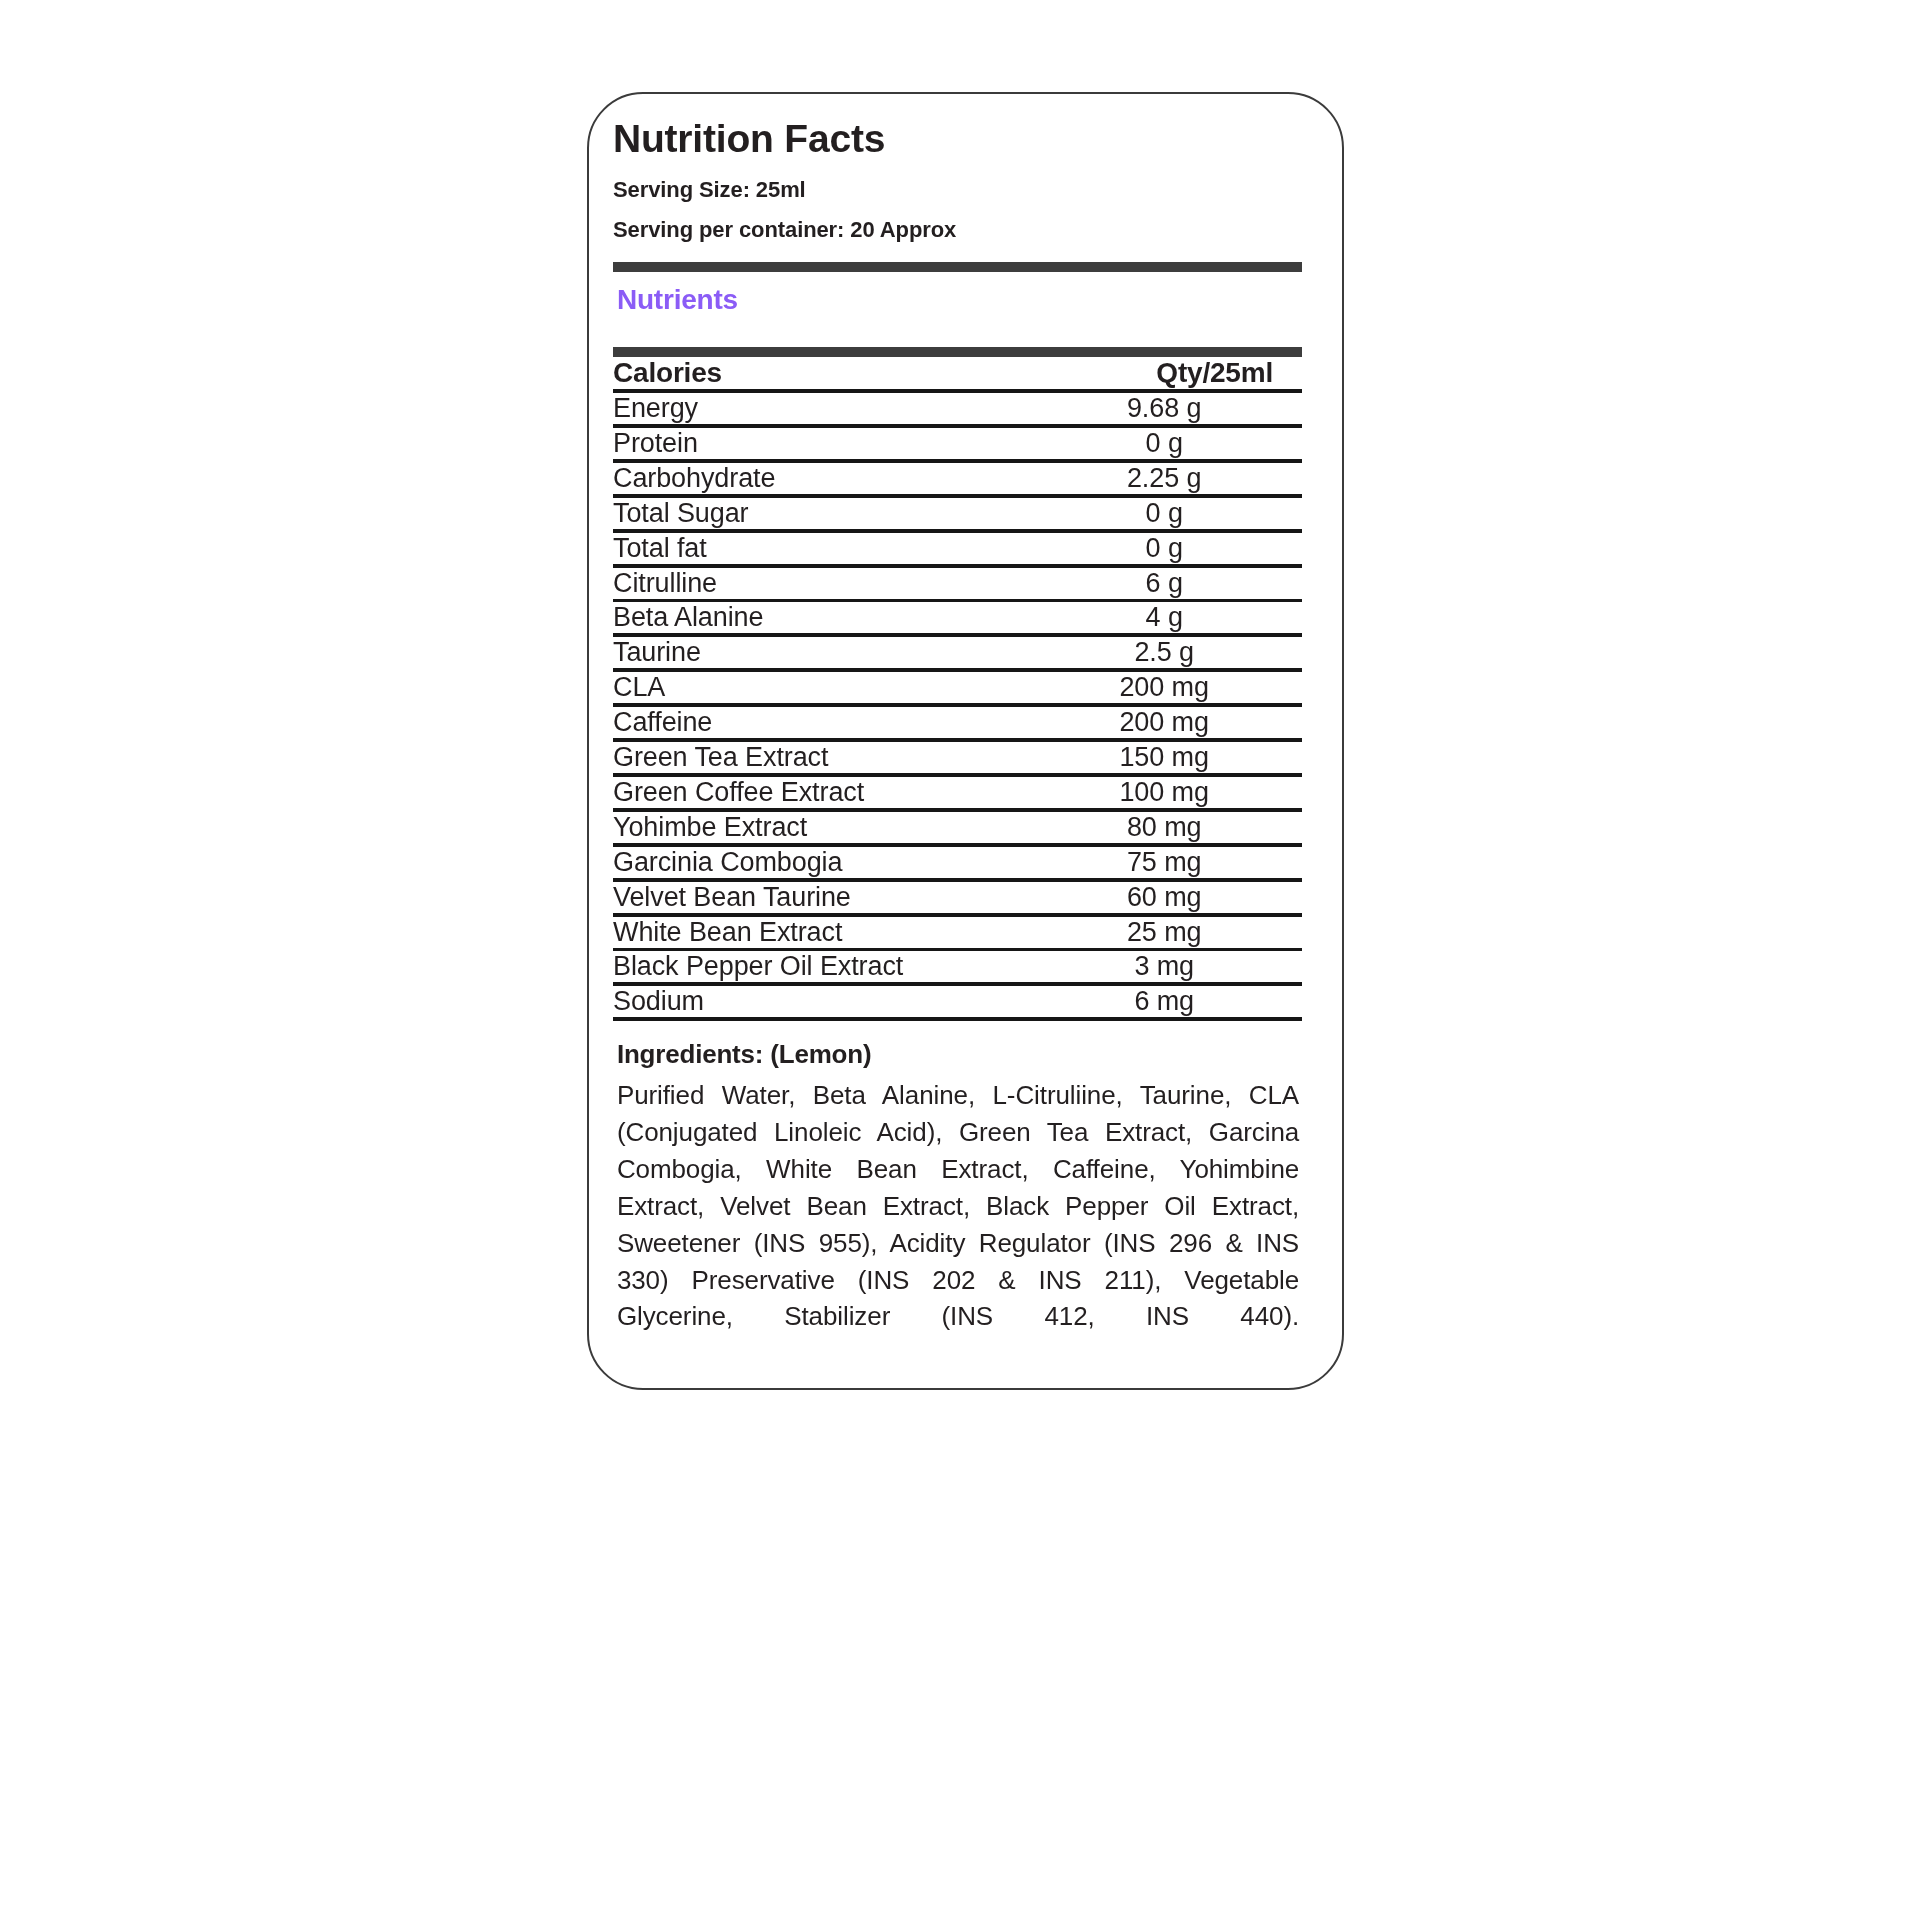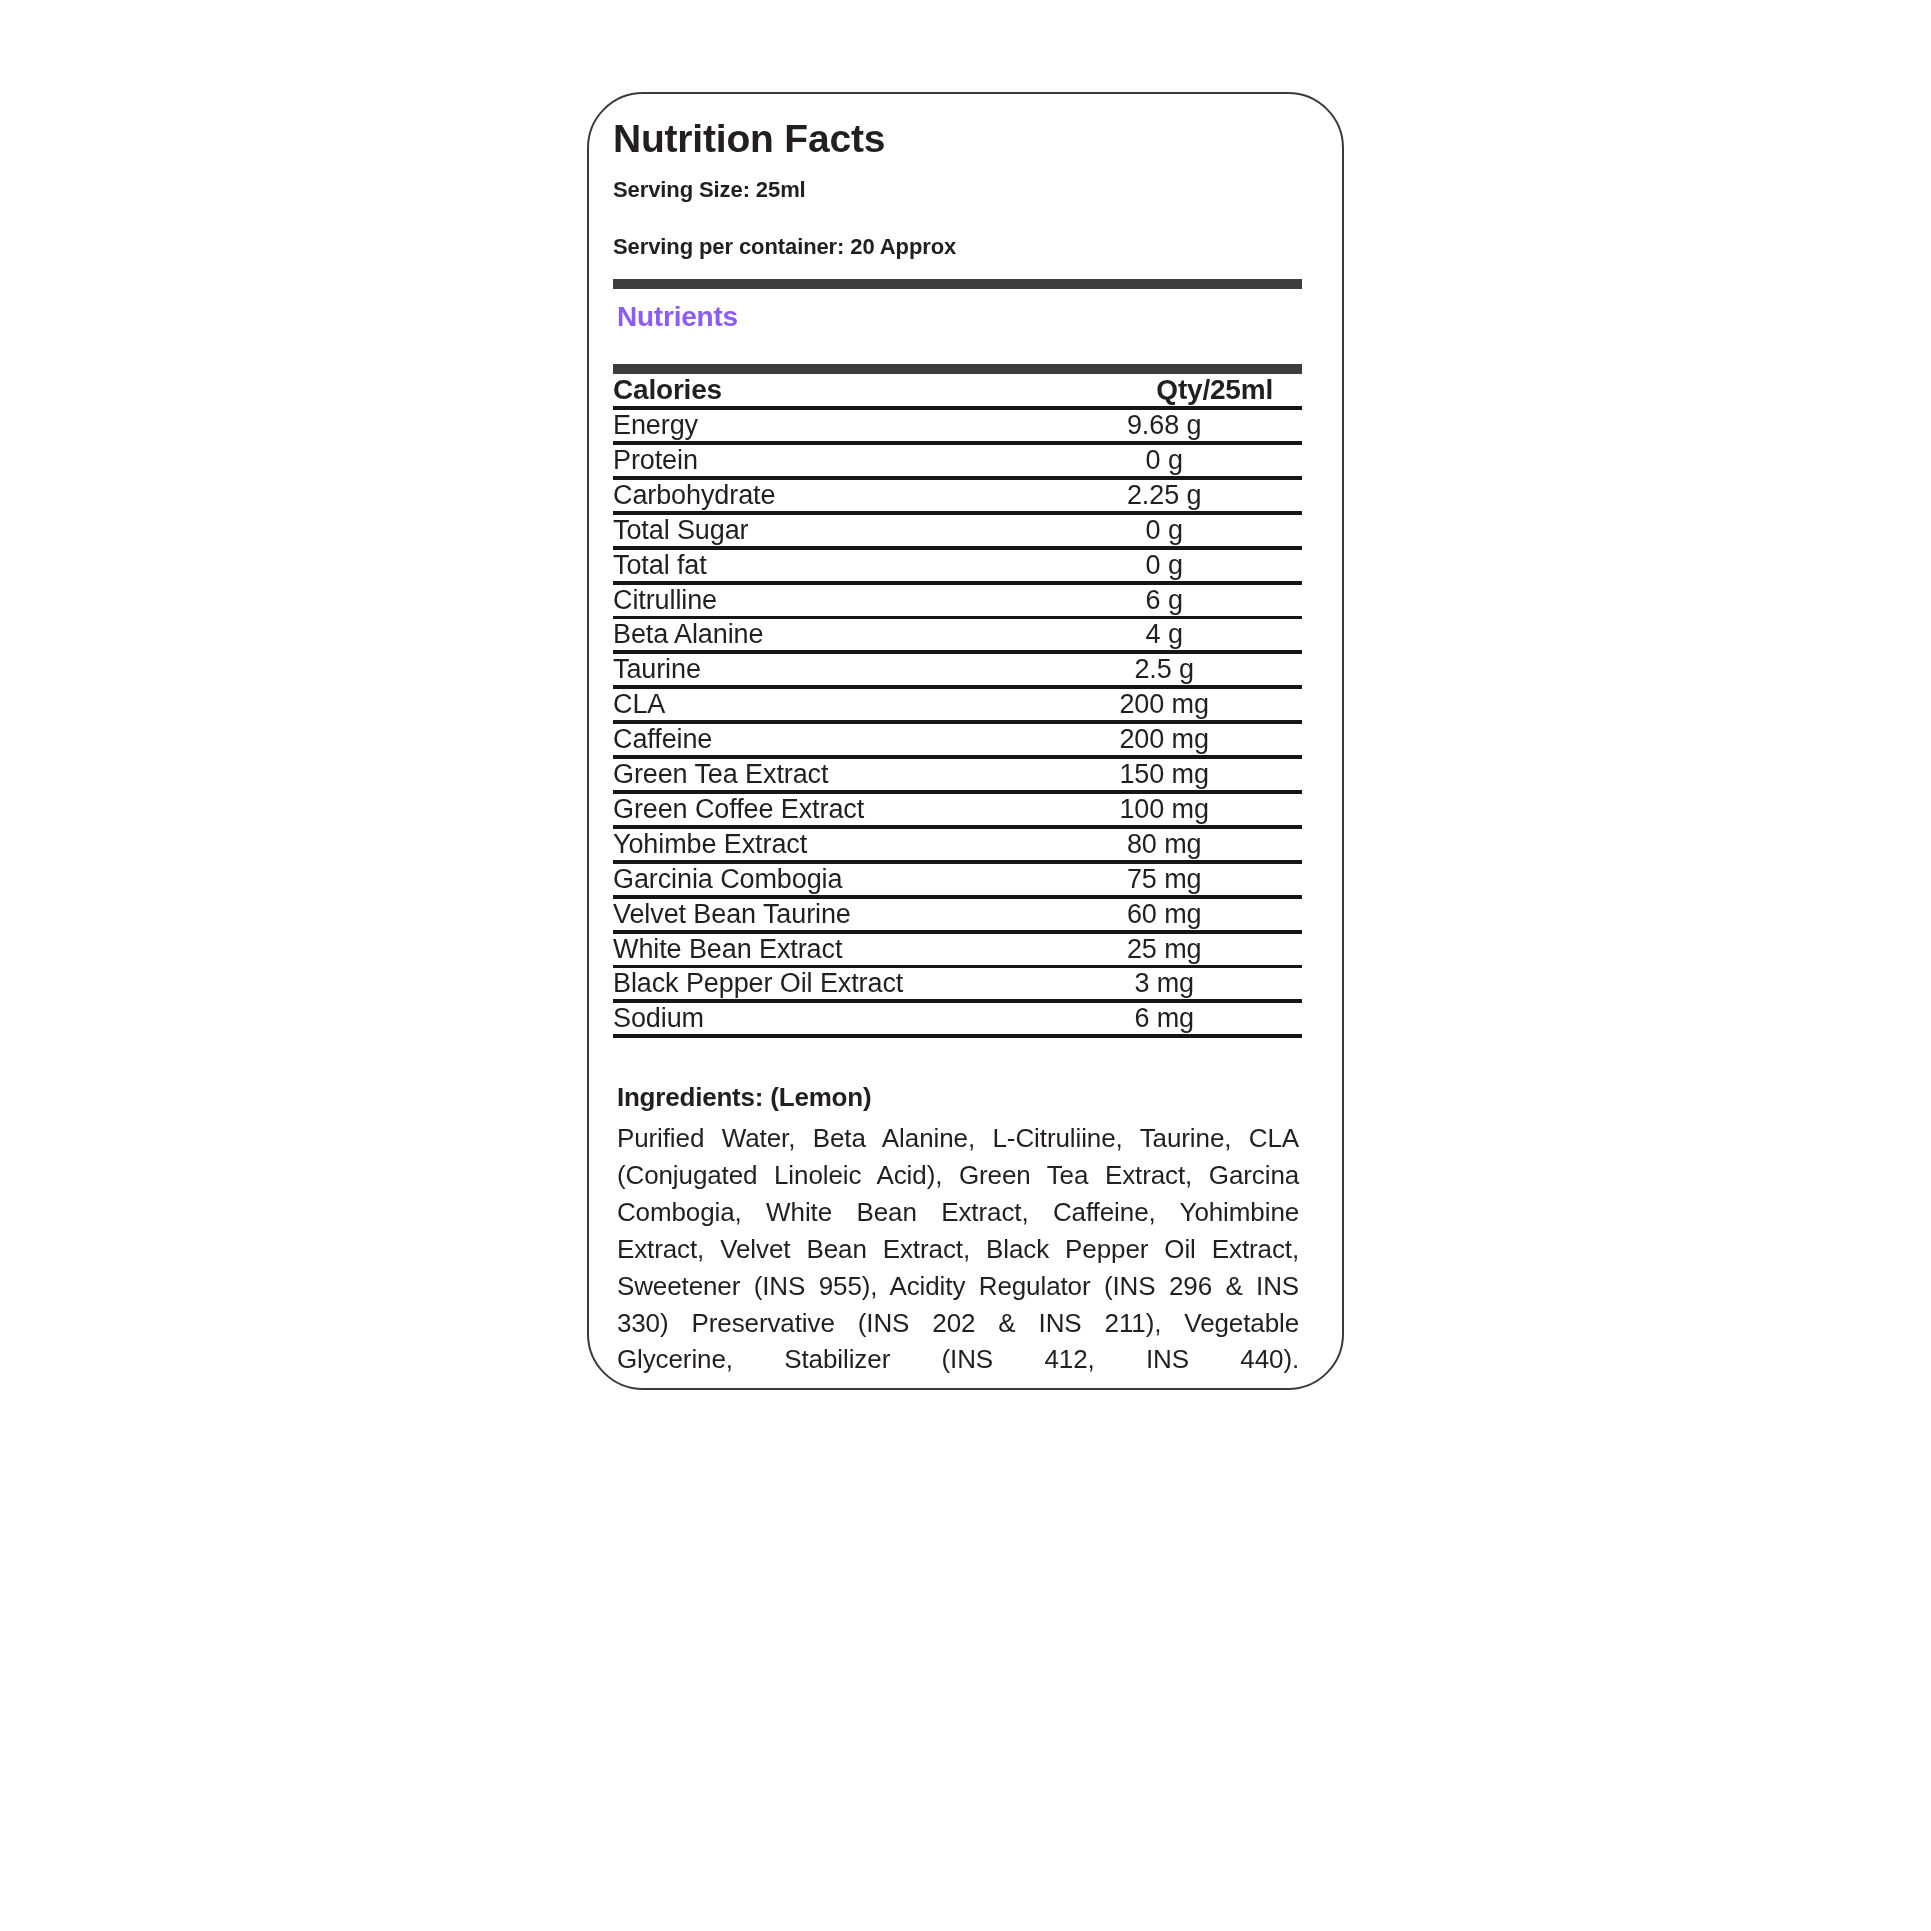--- a/index.html
+++ b/index.html
@@ -47,21 +47,21 @@
   }
   .serving-line {
     font-size: 22px;
     font-weight: bold;
     color: #231f20;
     margin-top: 16.4px;
     line-height: 1.15;
     letter-spacing: -0.1px;
   }
   .serving-line.second {
-    margin-top: 31px;
+    margin-top: 14px;
   }
 
   
   .rule-thick {
     height: 10.6px;
     background: #3d3d3d;
     margin-top: 20px;
   }
 
   
@@ -115,21 +115,21 @@
     font-size: 27px;
     font-weight: normal;
     color: #231f20;
     text-align: center;
     padding: 12.6px 29px 12.6px 0;
     letter-spacing: -0.1px;
   }
 
   
   .ingredients-block {
-    margin-top: 44px;
+    margin-top: 18px;
     padding-left: 3.9px;
     padding-right: 2.9px;
   }
   .ing-head {
     font-size: 26px;
     font-weight: bold;
     color: #231f20;
     letter-spacing: -0.2px;
   }
   .ing-body {

